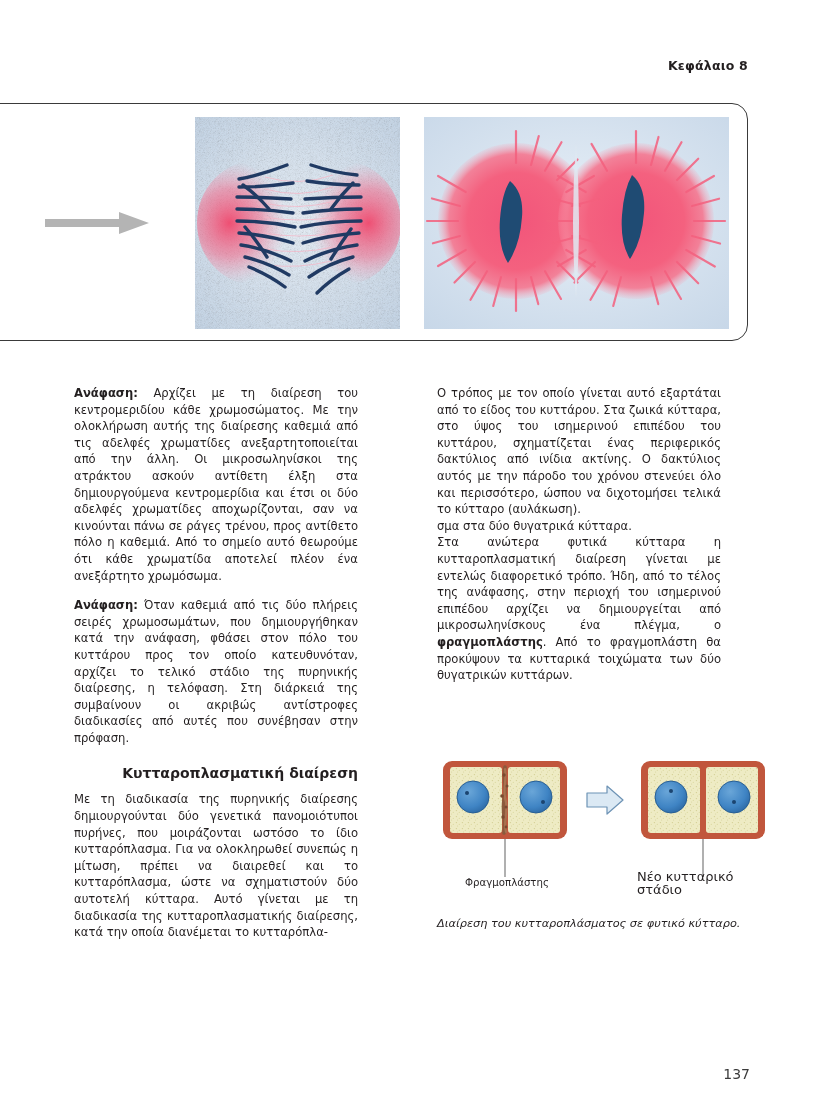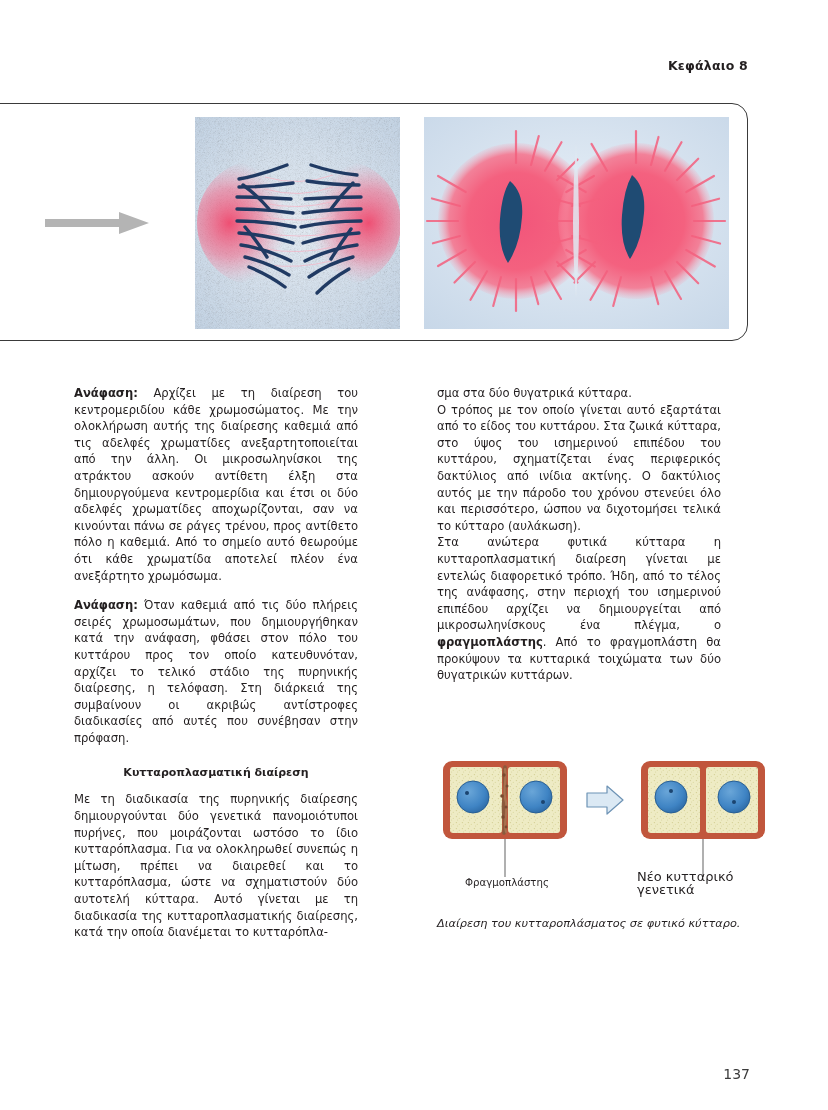--- a/index.html
+++ b/index.html
@@ -82,25 +82,25 @@
   }
   .col-left  { left: 74px; }
   .col-right { left: 437px; }
 
   .col p { margin: 0 0 13px 0; }
   .col p.tight { margin-bottom: 0; }
   .run-in { font-weight: bold; }
   .bold-term { font-weight: bold; }
 
   h2.section-heading {
-    font-size: 11px;
+    font-size: 14px;
     font-weight: bold;
     margin: 18px 0 9px 0;
     line-height: 18px;
-    text-align: center;
+    text-align: right;
   }
 
   
   .diagram {
     position: absolute;
     left: 437px;
     top: 755px;
     width: 340px;
     height: 180px;
   }
@@ -386,23 +386,23 @@
   </p>
 
 
   <h2 class="section-heading">Κυτταροπλασματική διαίρεση</h2>
 
   <p class="tight">Με τη διαδικασία της πυρηνικής διαίρεσης δημιουργούνται δύο γενετικά πανομοιότυποι πυρήνες, που μοιράζονται ωστόσο το ίδιο κυτταρόπλασμα. Για να ολοκληρωθεί συνεπώς η μίτωση, πρέπει να διαιρεθεί και το κυτταρόπλασμα, ώστε να σχηματιστούν δύο αυτοτελή κύτταρα. Αυτό γίνεται με τη διαδικασία της κυτταροπλασματικής διαίρεσης, κατά την οποία διανέμεται το κυτταρόπλα-</p>
 </div>
 
 <div class="col col-right">
 
+  <p style="margin-bottom:0;">Ο τρόπος με τον οποίο γίνεται αυτό εξαρτάται από το είδος του κυττάρου. Στα ζωικά κύτταρα, στο ύψος του ισημερινού επιπέδου του κυττάρου, σχηματίζεται ένας περιφερικός δακτύλιος από ινίδια ακτίνης. Ο δακτύλιος αυτός με την πάροδο του χρόνου στενεύει όλο και περισσότερο, ώσπου να διχοτομήσει τελικά το κύτταρο (αυλάκωση).</p>
+
   <p style="margin-bottom:0;">σμα στα δύο θυγατρικά κύτταρα.</p>
-
-  <p style="margin-bottom:0;">Ο τρόπος με τον οποίο γίνεται αυτό εξαρτάται από το είδος του κυττάρου. Στα ζωικά κύτταρα, στο ύψος του ισημερινού επιπέδου του κυττάρου, σχηματίζεται ένας περιφερικός δακτύλιος από ινίδια ακτίνης. Ο δακτύλιος αυτός με την πάροδο του χρόνου στενεύει όλο και περισσότερο, ώσπου να διχοτομήσει τελικά το κύτταρο (αυλάκωση).</p>
 
   <p>
     <span>Στα ανώτερα φυτικά κύτταρα η κυτταροπλασματική διαίρεση γίνεται με εντελώς διαφορετικό τρόπο. Ήδη, από το τέλος της ανάφασης, στην περιοχή του ισημερινού επιπέδου αρχίζει να δημιουργείται από μικροσωληνίσκους ένα πλέγμα, ο </span><span class="bold-term">φραγμοπλάστης</span><span>. Από το φραγμοπλάστη θα προκύψουν τα κυτταρικά τοιχώματα των δύο θυγατρικών κυττάρων.</span>
   </p>
 </div>
 
 <div class="diagram">
   <svg viewBox="0 0 340 180" width="340" height="180" aria-hidden="true">
     <defs>
       <pattern id="cyto" width="6" height="6" patternUnits="userSpaceOnUse">
@@ -459,19 +459,19 @@
     <line x1="68" y1="84" x2="68" y2="122" stroke="#6f6f6f" stroke-width="1.1"></line>
     <line x1="266" y1="84" x2="266" y2="122" stroke="#6f6f6f" stroke-width="1.1"></line>
   </svg>
 
   <div style="position:absolute; left:0; top:122px; width:140px; text-align:center;
               font-size:10.2px; color:#231f20;">Φραγμοπλάστης</div>
 
   <div style="position:absolute; left:200px; top:116px; width:134px; 
               font-size:13px; line-height:12.5px; color:#231f20;">
     <span>Νέο κυτταρικό</span><br>
-    <span>γενετικά</span>
+    <span>στάδιο</span>
   </div>
 </div>
 
 <div class="figure-caption">Διαίρεση του κυτταροπλάσματος σε φυτικό κύτταρο.</div>
 
 <div class="folio">137</div>
 
 </body></html>

